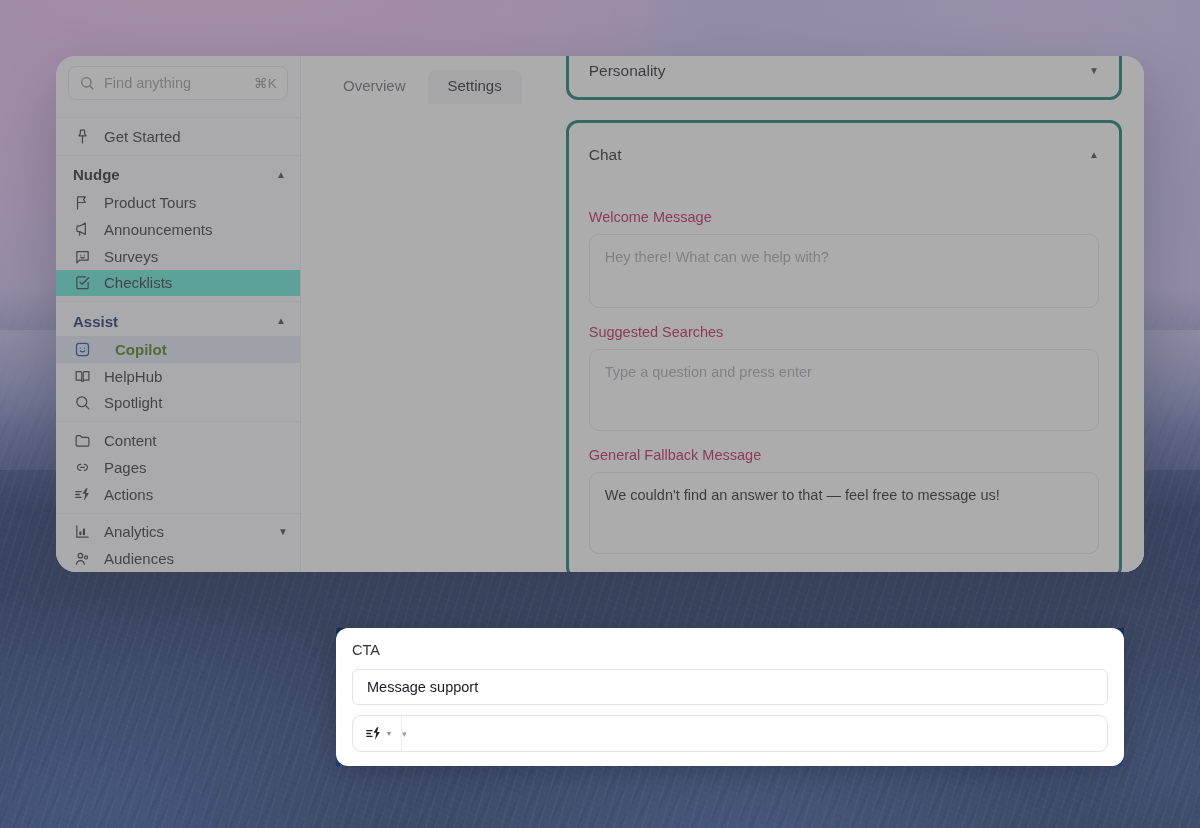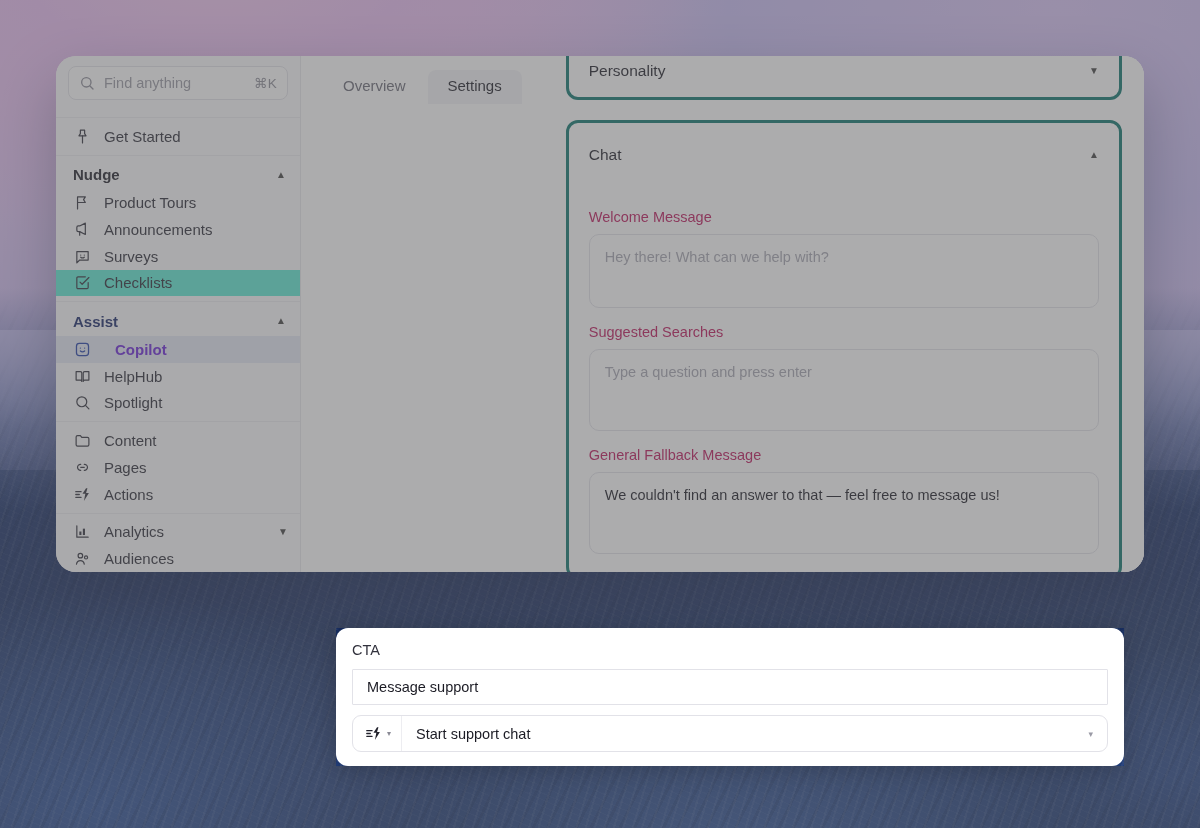--- a/index.html
+++ b/index.html
@@ -72,21 +72,21 @@
   .nav-divider { height: 1px; background: #ececf0; margin: 5px 0; }
 
   .nav-item {
     display: flex; align-items: center; gap: 13px;
     height: 43px; padding: 0 12px 0 17px; cursor: pointer;
     font-size: 15px; color: #2d2d38;
   }
   .nav-item .ico { width: 18px; height: 18px; flex: 0 0 18px; color: #33333e; display:flex; align-items:center; justify-content:center; }
   .nav-item .lbl { flex: 1; }
   .nav-item.selected { background: #5eead4; }
-  .nav-item.selected-blue { background: #e4e9f5; color: #6d28d9; font-weight: 700; gap: 24px; }
+  .nav-item.selected-blue { background: #e4e9f5; color: #4d7c0f; font-weight: 700; gap: 24px; }
   .nav-item.selected-blue .ico { color: #2440a8; }
 
   .nav-group {
     display: flex; align-items: center; height: 46px;
     padding: 0 14px 0 17px; font-size: 15px; font-weight: 700; color: #22222c; cursor: pointer;
   }
   .nav-group.accent { color: #1b2a6b; }
   .nav-group .lbl { flex: 1; }
   .caret { font-size: 10px; color: #444; line-height: 1; }
 
@@ -115,21 +115,21 @@
   .field-label { font-size: 14.5px; color: #be185d; margin-bottom: 9px; }
   .textarea {
     width: 100%; min-height: 74px; border: 1px solid #e2e2e8; border-radius: 10px;
     background: #fff; padding: 13px 15px; font-size: 14.5px; line-height: 1.35;
   }
   .textarea.tall { min-height: 82px; }
   .textarea .ph { color: #a7a7b2; }
   .textarea .val { color: #1b1b24; }
 
   .cta-input {
-    width: 100%; height: 36px; border: 1px solid #e2e2e8; border-radius: 1px;
+    width: 100%; height: 36px; border: 1px solid #e2e2e8; border-radius: 6px;
     background: #fff; padding: 0 14px; display: flex; align-items: center;
     font-size: 14.5px; color: #1b1b24; margin-bottom: 10px;
   }
   .cta-select {
     width: 100%; height: 37px; border: 1px solid #e2e2e8; border-radius: 9px;
     background: #fff; display: flex; align-items: center; overflow: hidden;
   }
   .cta-select .pre {
     display: flex; align-items: center; gap: 5px; padding: 0 10px 0 12px;
     height: 100%; border-right: 1px solid #ededf1; color: #22222c;
@@ -411,16 +411,15 @@
       <span>
         <svg width="17" height="17" viewBox="0 0 24 24" fill="none" stroke="#22222c" stroke-width="1.8" stroke-linecap="round" stroke-linejoin="round">
           <line x1="2.5" y1="8" x2="10" y2="8"></line>
             <line x1="2.5" y1="12" x2="7.5" y2="12"></line>
             <line x1="2.5" y1="16" x2="10" y2="16"></line>
           <path d="M17 3l-5 8h4l-2 10 7-11h-4l2-7z" fill="#22222c" stroke="none"></path>
         </svg>
       </span>
       <span class="mini">▾</span>
     </span>
-    <span class="txt">Start support chat</span>
     <span class="end">▾</span>
   </div>
 </div>
 
 </body></html>

